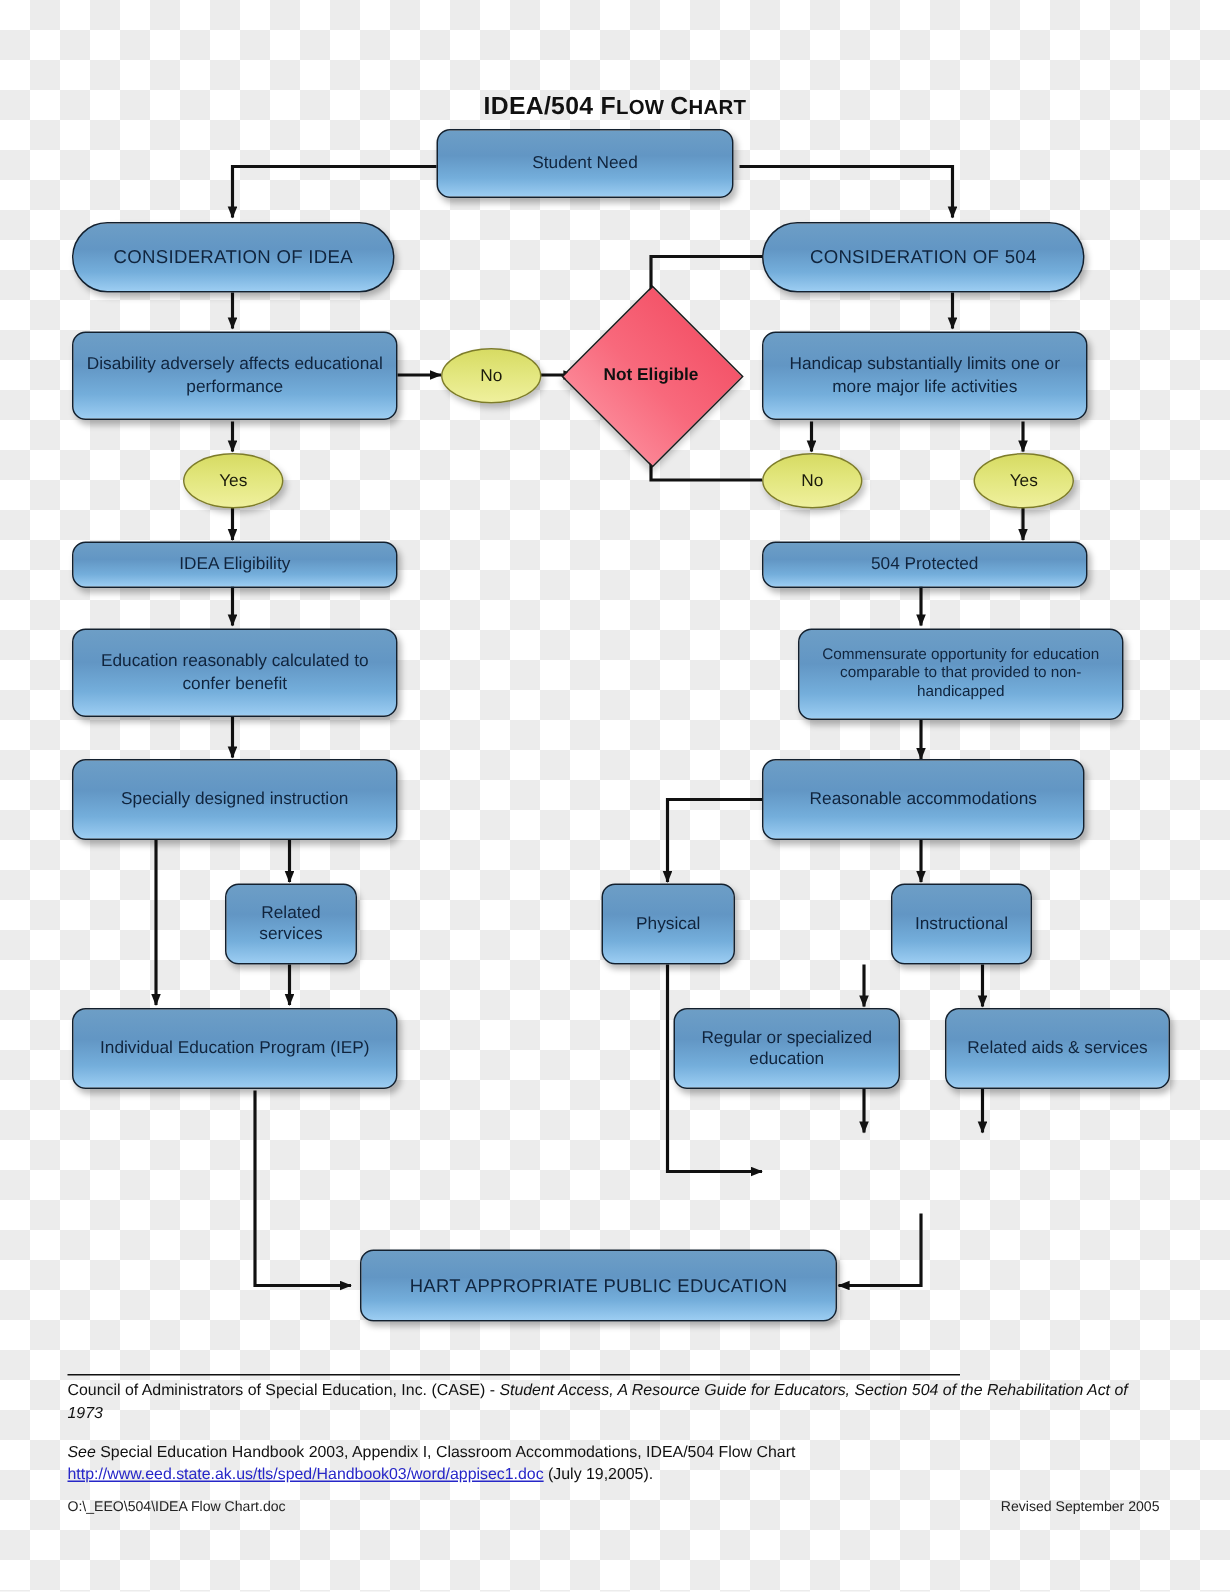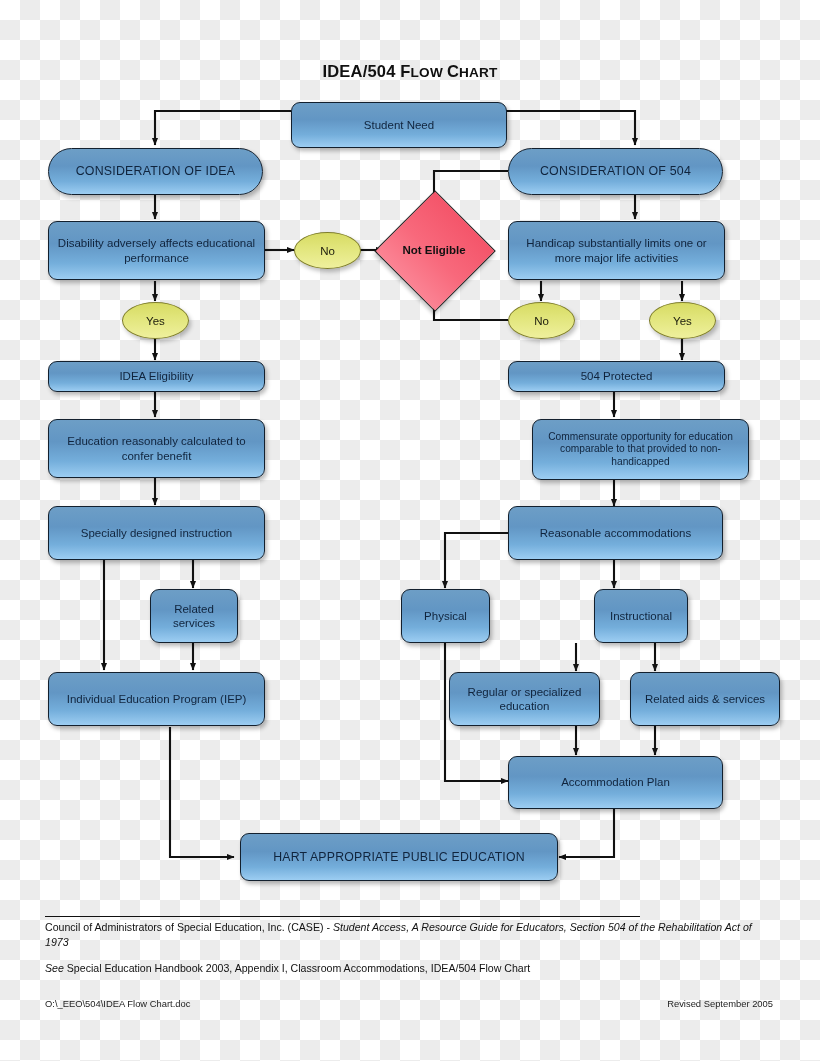--- a/index.html
+++ b/index.html
@@ -122,21 +122,21 @@
       <path d="M445,643 L445,781 L508,781"></path>
 
       <path d="M576,726 L576,755"></path>
 
       <path d="M655,726 L655,755"></path>
 
       <path d="M614,809 L614,857 L559,857"></path>
     </g>
   </svg>
 
-  <div class="node" style="left:291px;top:102px;width:216px;height:46px;">Student Need</div>
+  <div class="node" style="left:291px;top:86px;width:198px;height:46px;">Student Need</div>
 
   <div class="node pill caps" style="left:48px;top:148px;width:215px;height:47px;">CONSIDERATION OF IDEA</div>
 
   <div class="node pill caps" style="left:508px;top:148px;width:215px;height:47px;">CONSIDERATION OF 504</div>
 
   <div class="node" style="left:48px;top:221px;width:217px;height:59px;">Disability adversely affects educational performance</div>
 
   <div class="node" style="left:508px;top:221px;width:217px;height:59px;">Handicap substantially limits one or more major life activities</div>
 
   <div class="diamond" style="left:392px;top:208px;width:84px;height:84px;">
@@ -169,28 +169,28 @@
   <div class="node" style="left:401px;top:589px;width:89px;height:54px;">Physical</div>
 
   <div class="node" style="left:566px;top:589px;width:94px;height:54px;margin-left:28px;">Instructional</div>
 
   <div class="node" style="left:48px;top:672px;width:217px;height:54px;">Individual Education Program (IEP)</div>
 
   <div class="node" style="left:449px;top:672px;width:151px;height:54px;">Regular or specialized education</div>
 
   <div class="node" style="left:630px;top:672px;width:150px;height:54px;">Related  aids &amp; services</div>
 
-  <div class="node" style="left:508px;top:756px;width:215px;height:53px;">Accommodation Plan</div>
 
   <div class="node caps" style="left:240px;top:833px;width:318px;height:48px;font-size:12.3px;">HART APPROPRIATE PUBLIC EDUCATION</div>
 
   <div class="footnotes">
     <div class="fnrule"></div>
     <div class="fn-block"><span>Council of Administrators of Special Education, Inc.  (CASE) - </span><span class="fn-em">Student Access, A Resource Guide for Educators, Section 504 of the Rehabilitation Act of 1973</span></div>
     <div><span class="fn-em">See</span><span> Special Education Handbook 2003, Appendix I, Classroom Accommodations, IDEA/504 Flow Chart</span></div>
+    <div><span class="fn-link">http://www.eed.state.ak.us/tls/sped/Handbook03/word/appisec1.doc</span><span> (July 19,2005).</span></div>
   </div>
 
   <div class="fileline">
     <span>O:\_EEO\504\IDEA Flow Chart.doc</span>
     <span>Revised September 2005</span>
   </div>
 
 </div>
 
 </body></html>

